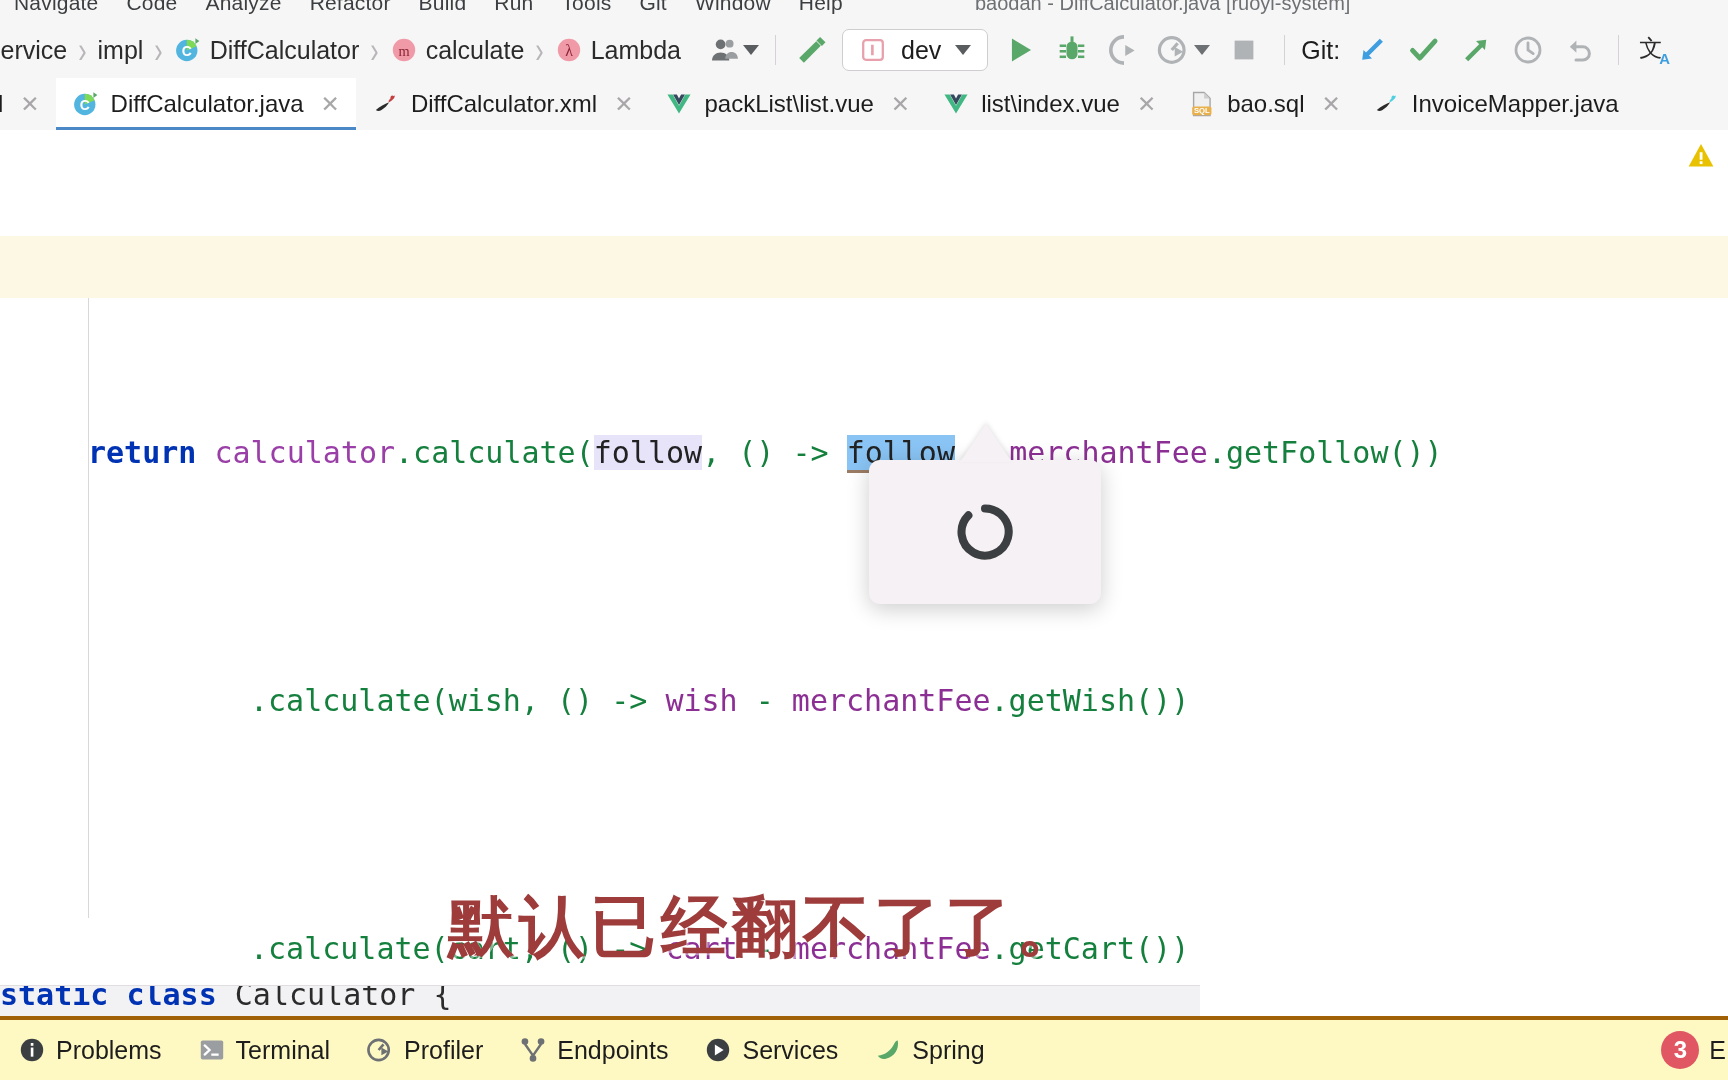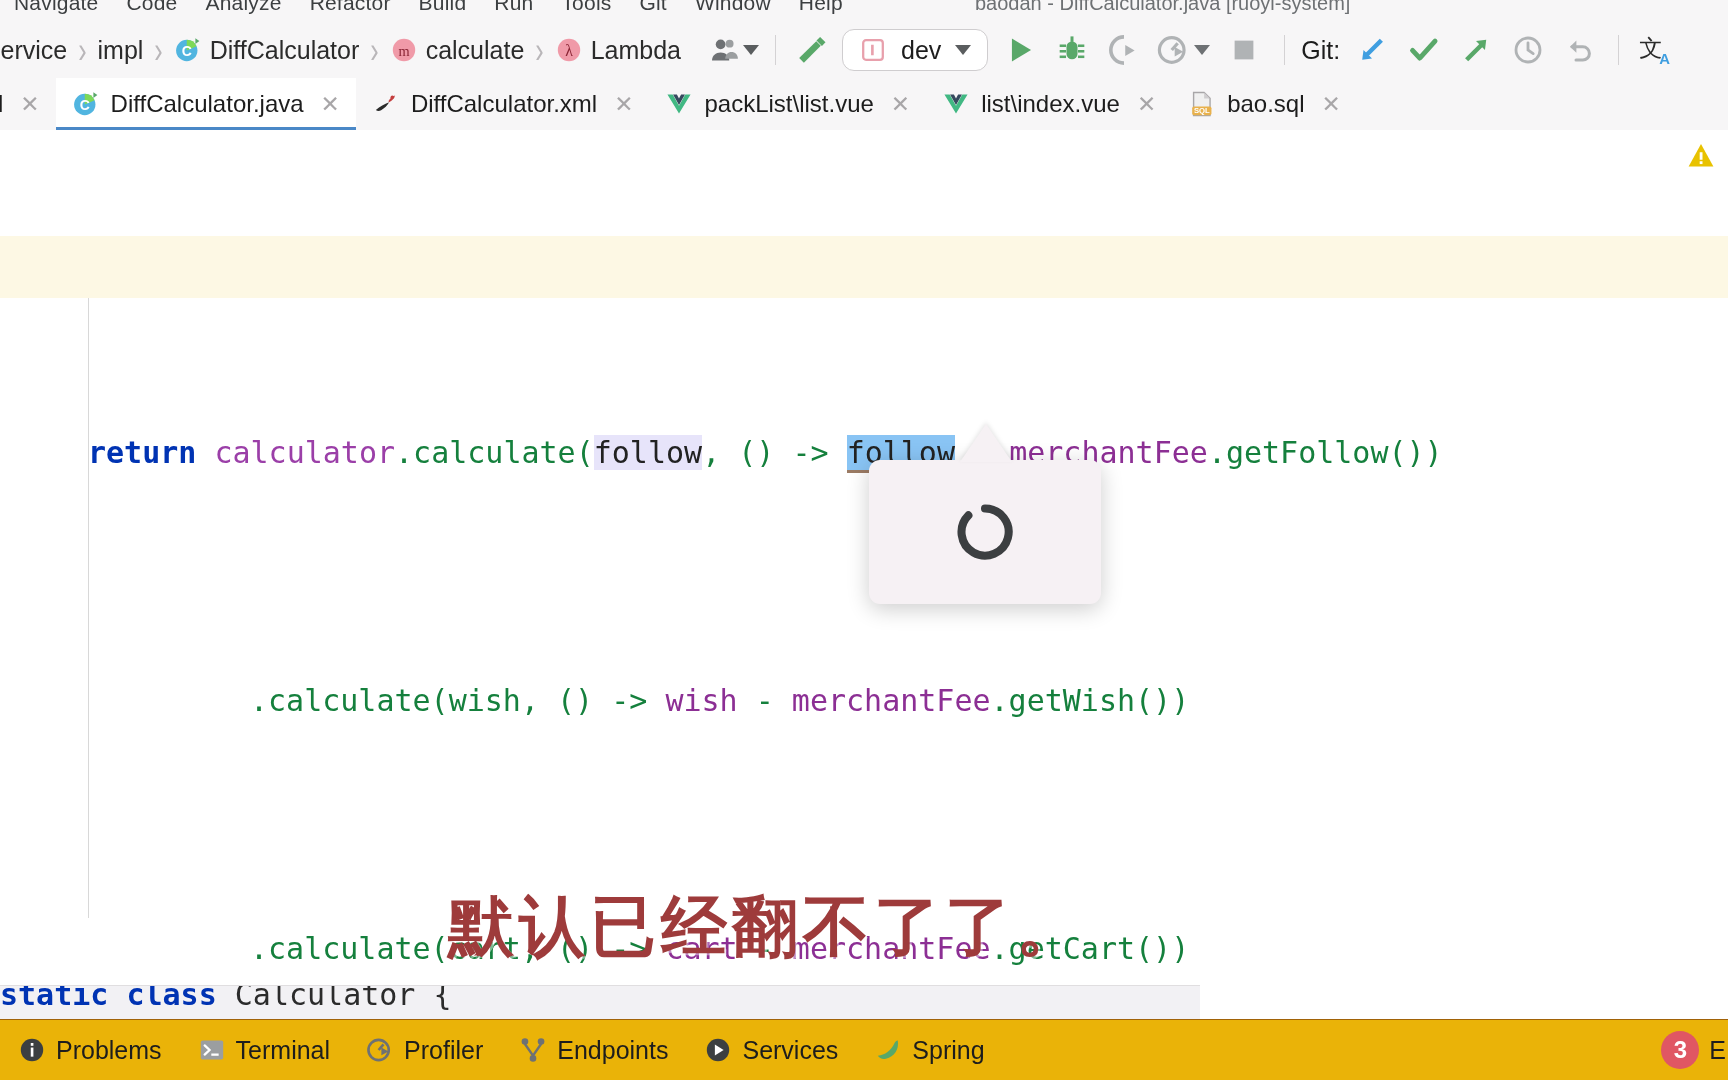--- a/index.html
+++ b/index.html
@@ -105,21 +105,21 @@
     border-left: 8px solid transparent;
     border-right: 8px solid transparent;
     border-top: 10px solid #5a5d5f;
   }
 
   .runcfg {
     display: flex; align-items: center; gap: 14px;
     height: 40px;
     padding: 0 16px;
     border: 1px solid #cfcdcf;
-    border-radius: 12px;
+    border-radius: 7px;
     background: #ffffff;
     margin: 0 6px;
     flex: 0 0 auto;
   }
   .runcfg-label { font-size: 25px; color: #1d1d1d; }
 
   .git-label {
     font-size: 25px;
     color: #1d1d1d;
     padding: 0 6px 0 4px;
@@ -286,22 +286,22 @@
   }
   .preview-code .pc-name { color: #2b2b2b; font-weight: 400; }
   .preview-code .pc-brace { color: #2b2b2b; font-weight: 400; }
 
   
   .statusbar {
     position: absolute;
     left: 0; bottom: 0;
     width: 1728px;
     height: 60px;
-    background: #eab308;
-    border-top: 1px solid #a16207;
+    background: #fef9c3;
+    border-top: 4px solid #a16207;
     display: flex;
     align-items: center;
     white-space: nowrap;
     overflow: hidden;
     text-align: right;
   }
   .sb-item {
     display: flex;
     align-items: center;
     gap: 10px;
@@ -568,20 +568,28 @@
       <svg class="tab-ico" viewBox="0 0 16 16">
         <path d="M3.2 1.4h6l3.4 3.4v9.8H3.2z" fill="#f0f0f0" stroke="#a8a6a8" stroke-width=".8"></path>
         <path d="M9.2 1.4l3.4 3.4H9.2z" fill="#cfcdcf"></path>
         <rect x="2.4" y="9.4" width="11" height="5" rx="1" fill="#e8b14c"></rect>
         <text x="7.9" y="13.4" font-size="4.4" font-family="Liberation Sans, sans-serif" font-weight="bold" fill="#ffffff" text-anchor="middle">SQL</text>
       </svg>
       <span>bao.sql</span>
       <span class="tab-close">✕</span>
     </div>
 
+    <div class="tab">
+      <svg class="tab-ico" viewBox="0 0 16 16">
+        <path d="M2.2 11.4c2.4-2 4.8-3.4 7.6-4.4-1 1.8-2.6 3.4-4.6 4.6-1 .6-2.2.6-3 -.2z" fill="#2b2b2b"></path>
+        <path d="M9.8 7c1.6-.6 2.8-2 3.4-3.8-1.6.4-3 1.6-3.8 3.2z" fill="#4fd0e0"></path>
+        <circle cx="11.6" cy="4.2" r="1" fill="#4fd0e0"></circle>
+      </svg>
+      <span>InvoiceMapper.java</span>
+    </div>
 
   </div>
 
   <div class="editor">
 
     <svg class="warn-icon" viewBox="0 0 16 16">
       <path d="M8 1.6l6.6 12H1.4z" fill="#e8c200"></path>
       <rect x="7.3" y="6" width="1.5" height="4" fill="#ffffff"></rect>
       <rect x="7.3" y="10.8" width="1.5" height="1.5" fill="#ffffff"></rect>
     </svg>

